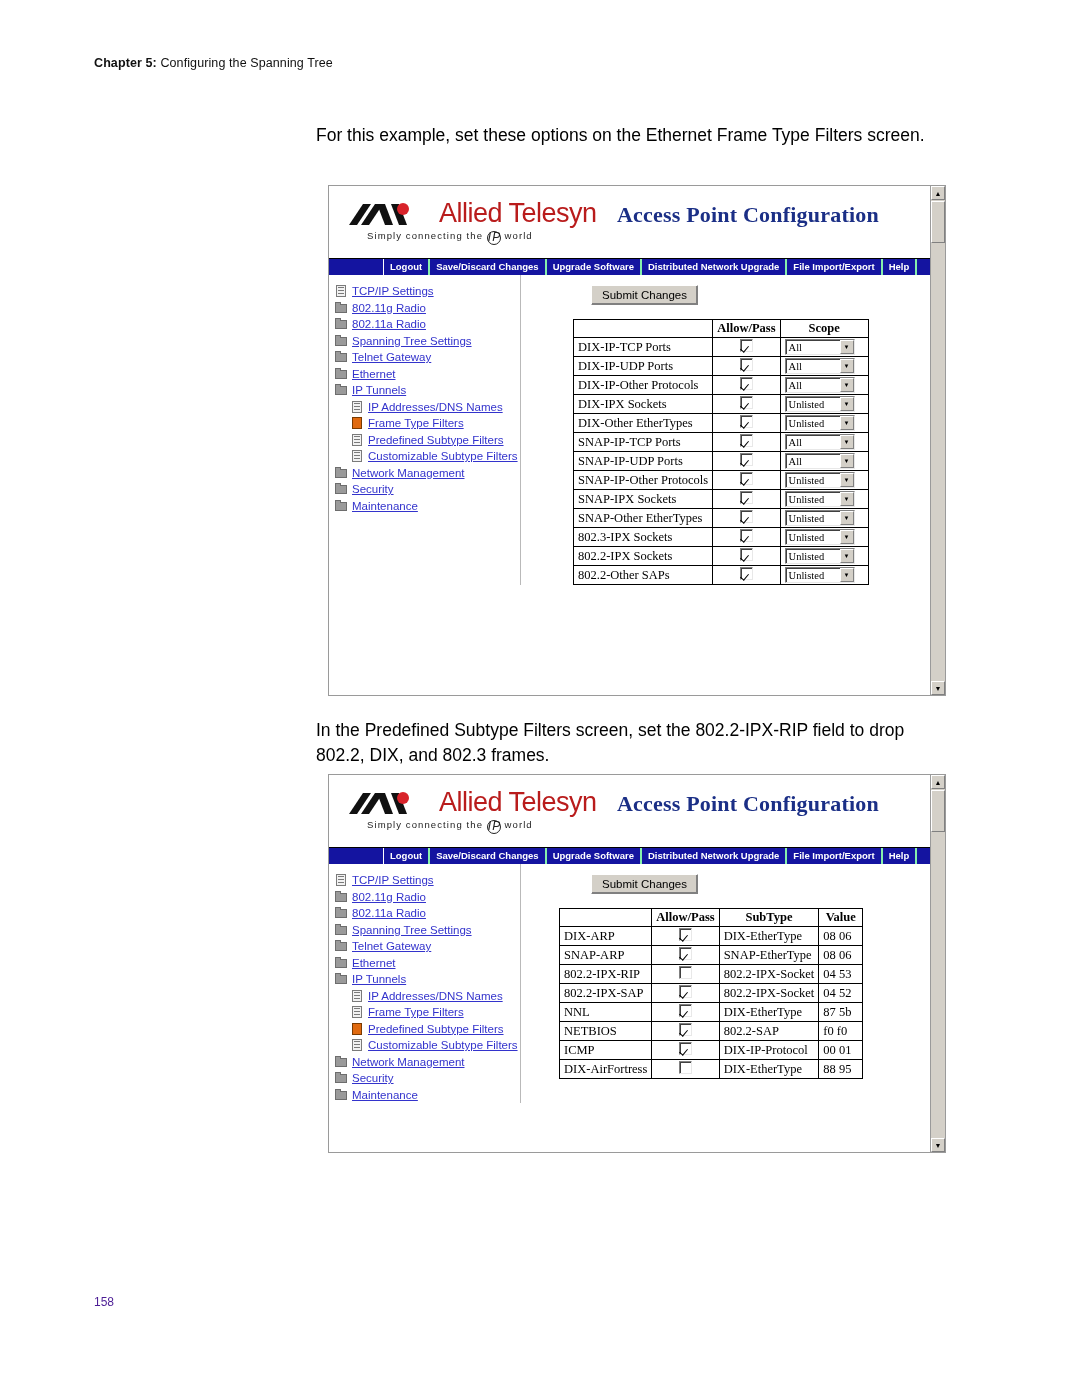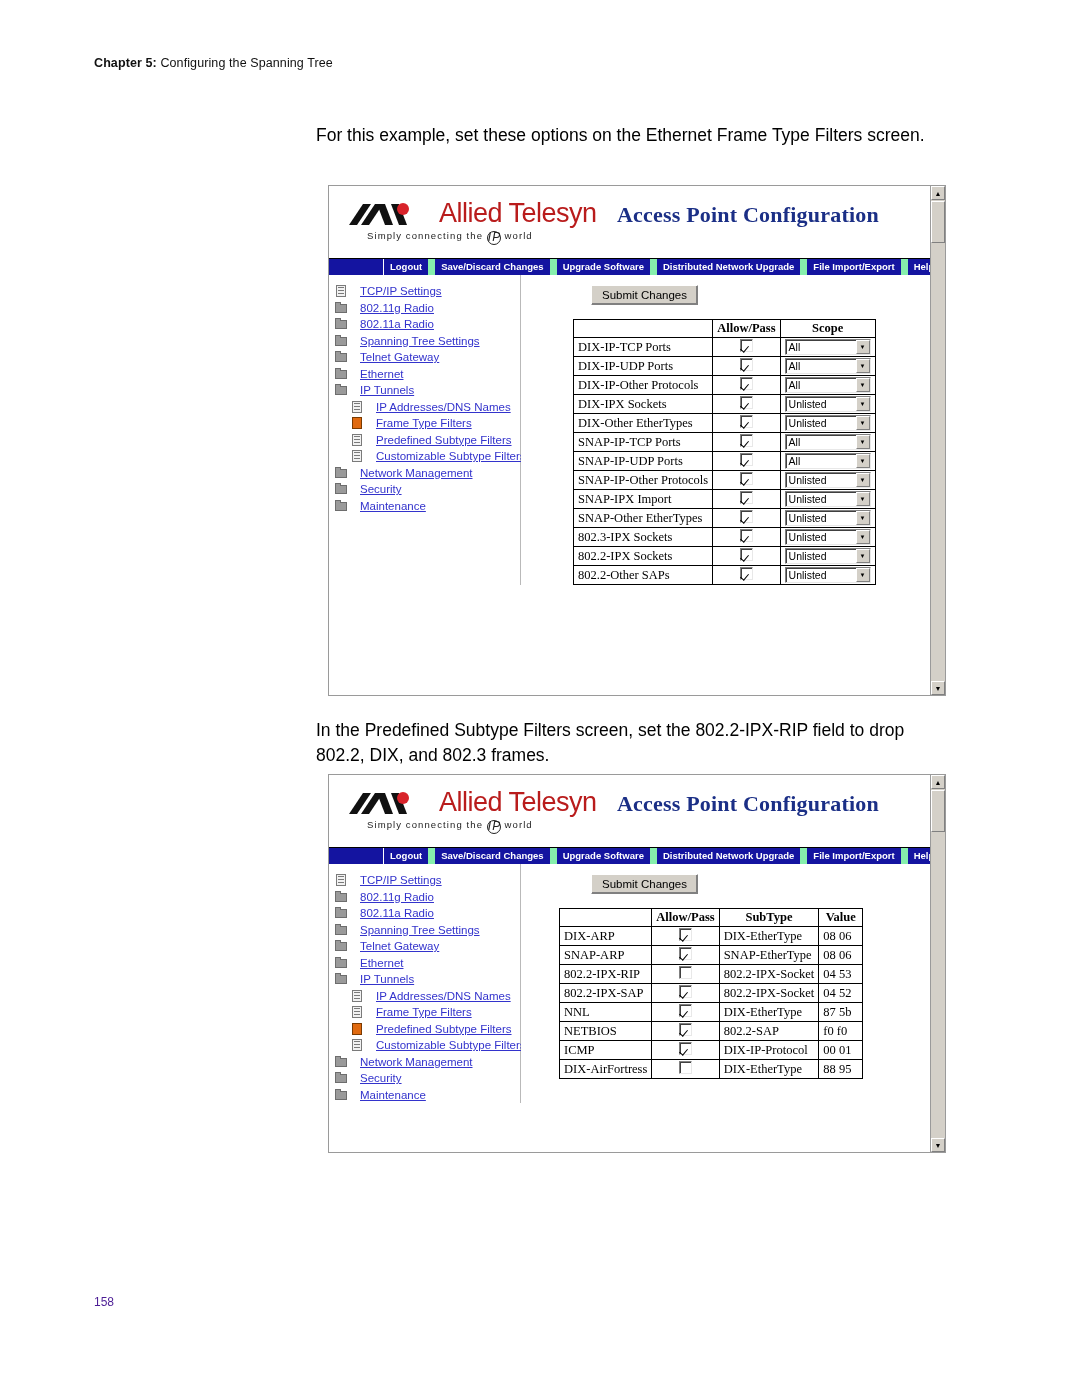--- a/index.html
+++ b/index.html
@@ -161,21 +161,21 @@
     align-items: stretch;
     border-top: 1px solid #000;
   }
   .navbar .nav-item {
     color: #ffffff;
     font-size: 9.5px;
     font-weight: bold;
     padding: 0 6px;
     display: flex;
     align-items: center;
-    border-right: 7px solid #86efac;
+    border-right: 2px solid #86efac;
     white-space: nowrap;
     line-height: 1;
   }
   .navbar .nav-item:first-child { border-left: 1px solid #ffffff; margin-left: 54px;}
   .navbar .nav-spacer { flex: 1; }
 
   .pathbar {
     background: #1414a0;
     height: 17px;
     display: flex;
@@ -199,21 +199,20 @@
     box-sizing: border-box;
     border-right: 1px solid #b9b9b9;
     background: #ffffff;
   }
   .side-item {
     display: flex;
     align-items: center;
     height: 16.5px;
     font-size: 11.5px;
     white-space: nowrap;
-    gap: 8px;
   }
   .side-item .ico {
     width: 13px; height: 12px;
     margin-right: 4px;
     flex: 0 0 13px;
     position: relative;
   }
   
   .ico.folder::before {
     content: "";
@@ -331,28 +330,28 @@
     width: 4px; height: 7px;
     border-right: 1.6px solid #000;
     border-bottom: 1.6px solid #000;
     transform: rotate(40deg);
   }
 
   .select {
     display: inline-flex;
     align-items: center;
     justify-content: space-between;
-    width: 86px;
+    width: 70px;
     height: 16px;
     border: 1px solid #808080;
     border-right-color: #e8e8e8;
     border-bottom-color: #e8e8e8;
     box-shadow: inset 1px 1px 0 #404040;
     background: #ffffff;
-    font-family: Liberation Sans, sans-serif;
+    font-family: Liberation Serif, serif;
     font-size: 10.5px;
     padding-left: 3px;
     box-sizing: border-box;
   }
   .select .arrow {
     width: 14px; height: 14px;
     background: #d4d0c8;
     border: 1px solid #ffffff;
     border-right-color: #808080;
     border-bottom-color: #808080;
@@ -539,21 +538,21 @@
           </tr>
           <tr>
             <td class="namecol">SNAP-IP-Other Protocols</td>
             <td class="checkcol"><span class="checkbox checked"></span></td>
             <td class="scopecol"><span class="select">
                     <span>Unlisted</span>
                     <span class="arrow">▼</span>
                   </span></td>
           </tr>
           <tr>
-            <td class="namecol">SNAP-IPX Import</td>
+            <td class="namecol">SNAP-IPX Sockets</td>
             <td class="checkcol"><span class="checkbox checked"></span></td>
             <td class="scopecol"><span class="select">
                     <span>Unlisted</span>
                     <span class="arrow">▼</span>
                   </span></td>
           </tr>
           <tr>
             <td class="namecol">SNAP-Other EtherTypes</td>
             <td class="checkcol"><span class="checkbox checked"></span></td>
             <td class="scopecol"><span class="select">

